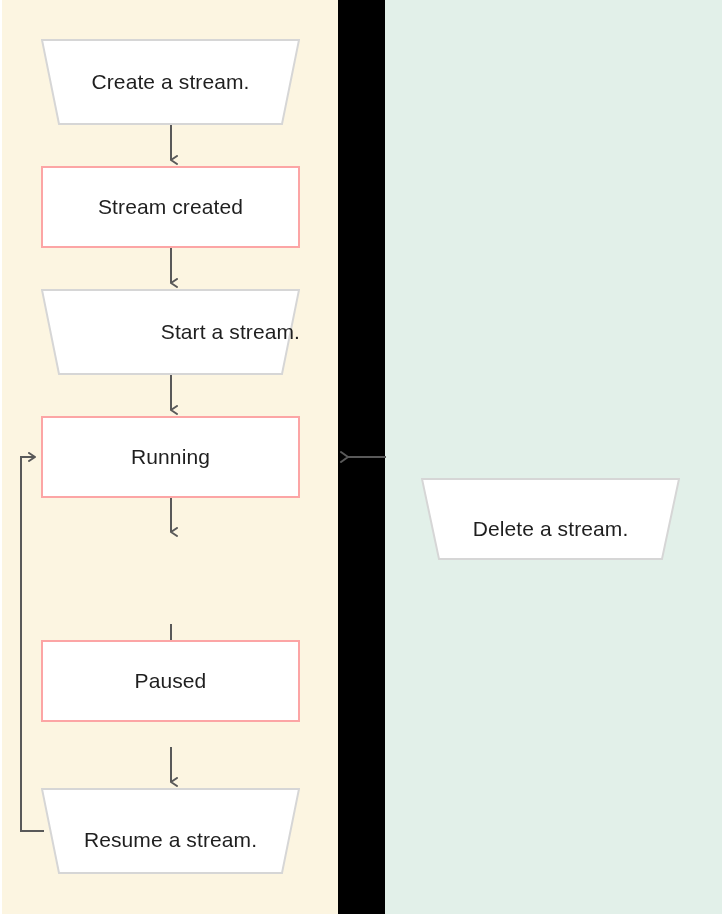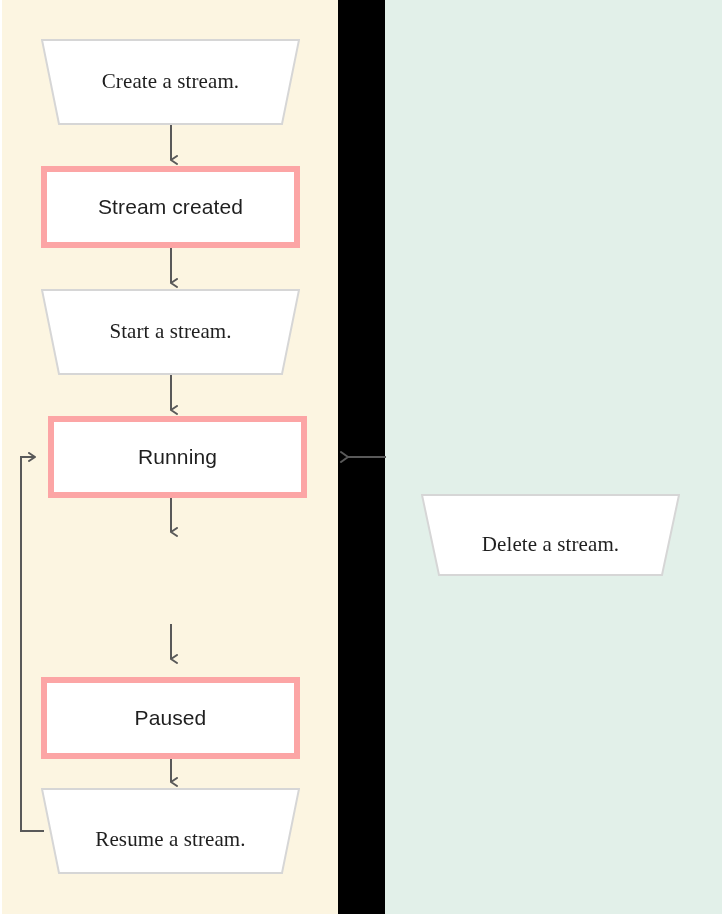--- a/index.html
+++ b/index.html
@@ -24,21 +24,21 @@
   }
   #lane-left   { left: 2px;   width: 336px; background: #fcf5e1; }
   #lane-divider{ left: 338px; width: 47px;  background: #000000; }
   #lane-right  { left: 385px; width: 337px; background: #e2f0e9; }
 
   
   .node {
     position: absolute;
     box-sizing: border-box;
     background: #ffffff;
-    border: 6px solid #fca5a5;
+    border: 2px solid #fca5a5;
     display: flex;
     align-items: center;
     justify-content: center;
   }
   .node .label {
     color: #1f1f1f;
     font-size: 21px;
     line-height: 1.1;
     letter-spacing: 0.1px;
     white-space: nowrap;
@@ -50,21 +50,20 @@
     background: transparent;
   }
   .trapezoid > svg {
     position: absolute;
     left: 0;
     top: 0;
   }
   .trapezoid .label {
     position: relative;
     z-index: 2;
-    font-family: Liberation Serif, serif;
   }
 
   
   .conn {
     position: absolute;
     left: 0;
     top: 0;
     width: 722px;
     height: 914px;
     pointer-events: none;
@@ -110,44 +109,44 @@
     <svg width="259" height="86" viewBox="0 0 259 86">
       <polygon points="1,1 258,1 241,85 18,85" fill="#ffffff" stroke="#d6d6d6" stroke-width="2"></polygon>
     </svg>
     <span class="label">Create a stream.</span>
   </div>
 
   <div class="node" style="left:41px; top:166px; width:259px; height:82px;">
     <span class="label">Stream created</span>
   </div>
 
-  <div class="node trapezoid" style="left:41px; top:289px; width:259px; height:86px;">
+  <div class="node trapezoid" style="left:41px; top:289px; width:259px; height:86px;justify-content:flex-end;">
     <svg width="259" height="86" viewBox="0 0 259 86">
       <polygon points="1,1 258,1 241,85 18,85" fill="#ffffff" stroke="#d6d6d6" stroke-width="2"></polygon>
     </svg>
     <span class="label">Start a stream.</span>
   </div>
 
-  <div class="node" style="left:48px; top:416px; width:259px; height:82px;">
+  <div class="node" style="left:41px; top:416px; width:259px; height:82px;">
     <span class="label">Running</span>
   </div>
 
 
-  <div class="node" style="left:41px; top:677px; width:259px; height:82px;">
+  <div class="node" style="left:41px; top:640px; width:259px; height:82px;">
     <span class="label">Paused</span>
   </div>
 
   <div class="node trapezoid" style="left:41px; top:788px; width:259px; height:104px;">
     <svg width="259" height="86" viewBox="0 0 259 86">
       <polygon points="1,1 258,1 241,85 18,85" fill="#ffffff" stroke="#d6d6d6" stroke-width="2"></polygon>
     </svg>
     <span class="label">Resume a stream.</span>
   </div>
 
 
-  <div class="node trapezoid" style="left:421px; top:494px; width:259px; height:102px;align-items:center;">
+  <div class="node trapezoid" style="left:421px; top:478px; width:259px; height:102px;align-items:center;">
     <svg width="259" height="82" viewBox="0 0 259 82">
       <polygon points="1,1 258,1 241,81 18,81" fill="#ffffff" stroke="#d6d6d6" stroke-width="2"></polygon>
     </svg>
     <span class="label">Delete a stream.</span>
   </div>
 
 </div>
 
 </body></html>

